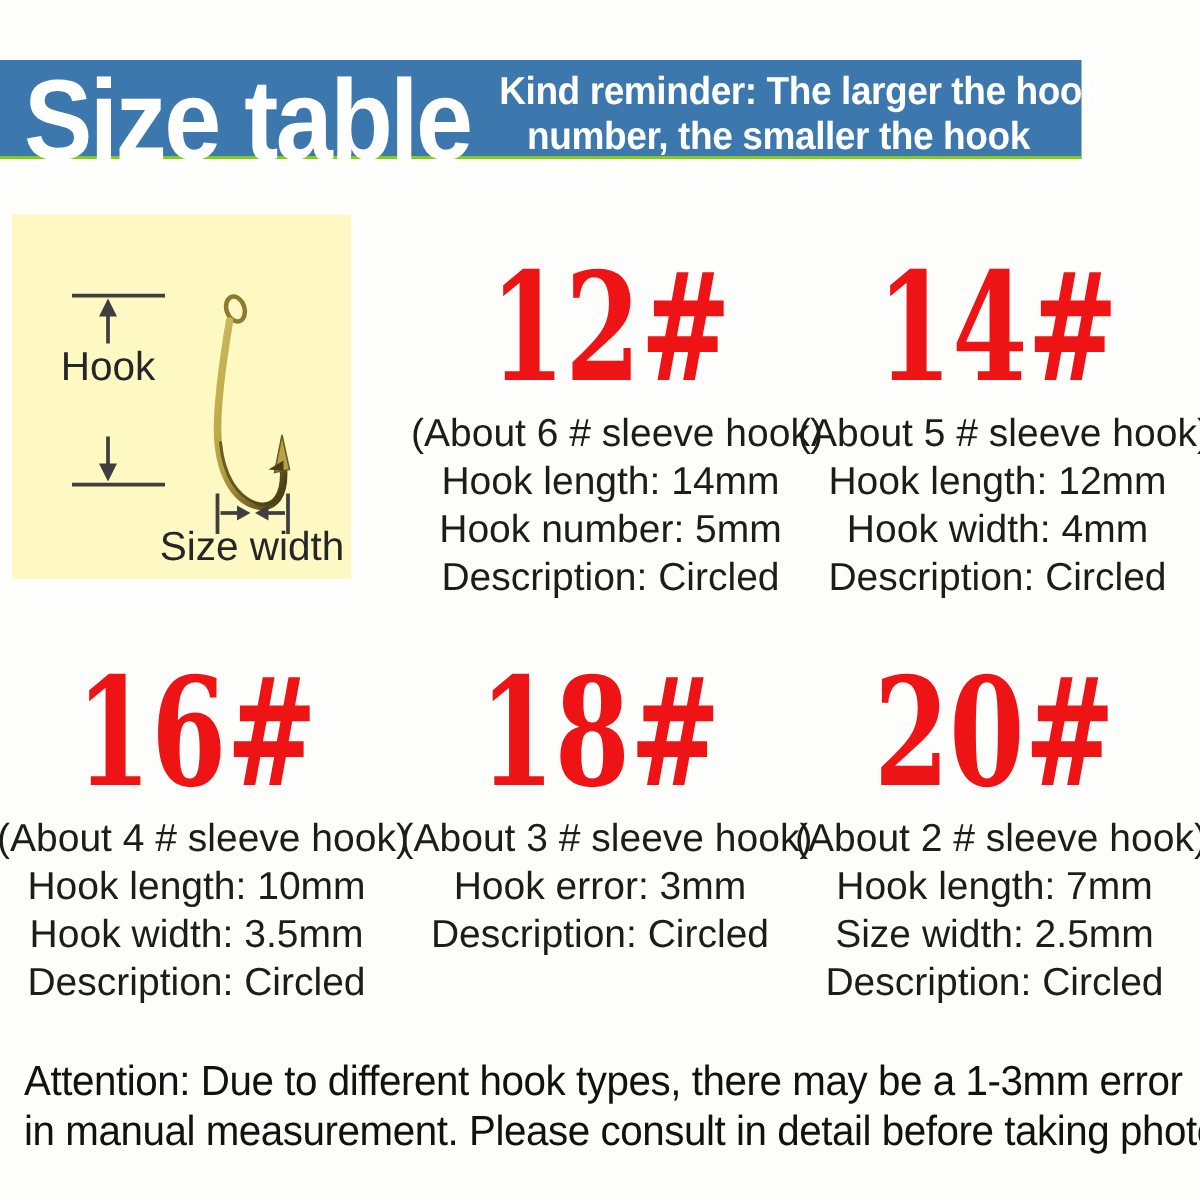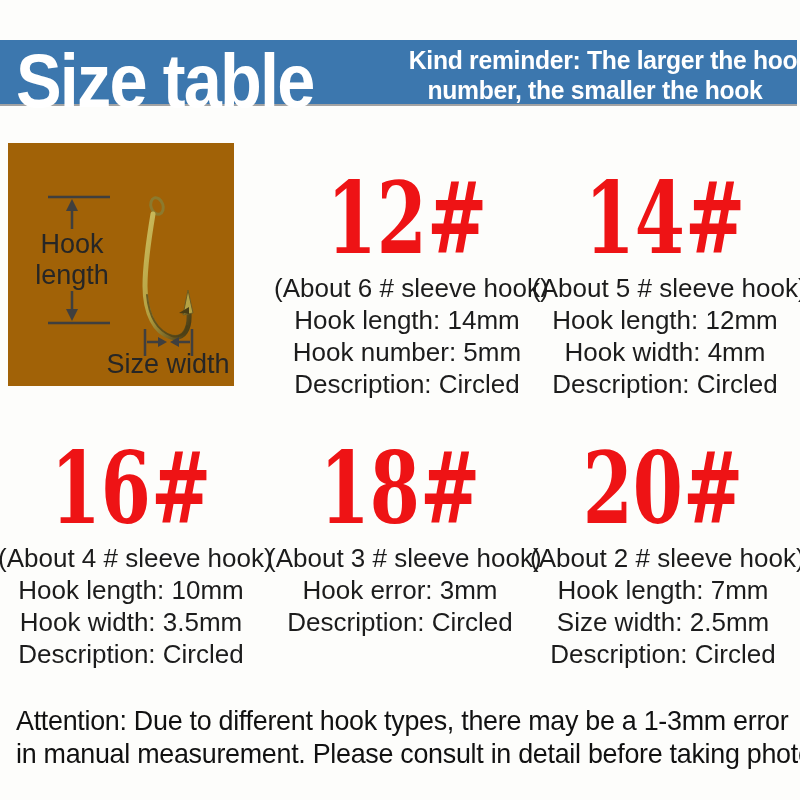--- a/index.html
+++ b/index.html
@@ -3,40 +3,40 @@
 <meta charset="utf-8">
 <style>
   html,body{margin:0;padding:0;background:#ffffff;}
   .canvas{
     position:relative;width:800px;height:800px;overflow:hidden;
     background:#fdfdfb;
     font-family:"Liberation Sans",sans-serif;
   }
   
   .header-bar{
-    position:absolute;top:40px;left:0;width:797px;height:64px;
-    background:#3c77ae;border-bottom:2px solid #a3a3a3;
+    position:absolute;top:40px;left:0;width:721px;height:64px;
+    background:#3c77ae;border-bottom:2px solid #84cc16;
   }
   .header-title{
     position:absolute;left:16px;bottom:-15px;
     color:#ffffff;font-weight:bold;font-size:76px;line-height:1;
     letter-spacing:-2px;white-space:nowrap;
     transform:scaleX(0.90);transform-origin:left bottom;
   }
   .header-reminder{
     position:absolute;right:6px;top:5px;width:392px;
     color:#ffffff;font-size:26px;line-height:30px;font-weight:600;
     text-align:center;letter-spacing:-0.3px;
     transform:scaleX(0.95);transform-origin:center top;
   }
   .header-reminder div{white-space:nowrap;}
   
   .diagram-panel{
     position:absolute;left:8px;top:143px;width:226px;height:243px;
-    background:#a16207;
+    background:#fef9c3;
   }
   .diagram-panel svg{position:absolute;left:0;top:0;}
   .len-label{
     position:absolute;left:0;top:86px;width:128px;text-align:center;
     font-size:27px;line-height:31px;color:#262626;font-weight:500;
   }
   .wid-label{
     position:absolute;left:84px;top:206px;width:152px;text-align:center;
     font-size:27px;line-height:30px;color:#262626;font-weight:500;white-space:nowrap;
   }
@@ -107,21 +107,20 @@
         <line x1="137" y1="186" x2="137" y2="213"></line>
         <line x1="184" y1="186" x2="184" y2="213"></line>
         <line x1="139" y1="199" x2="151" y2="199"></line>
         <polygon points="150,194 150,204 159,199" stroke="none"></polygon>
         <line x1="182" y1="199" x2="170" y2="199"></line>
         <polygon points="171,194 171,204 162,199" stroke="none"></polygon>
       </g>
     </svg>
     <div class="len-label">
       <div>Hook</div>
-      <div>length</div>
     </div>
     <div class="wid-label">Size width</div>
   </div>
 
   <div class="size-block pos-12">
     <div class="size-number">12#</div>
     <div class="size-details">
       <div>(About 6 # sleeve hook)</div>
       <div>Hook length: 14mm</div>
       <div>Hook number: 5mm</div>

